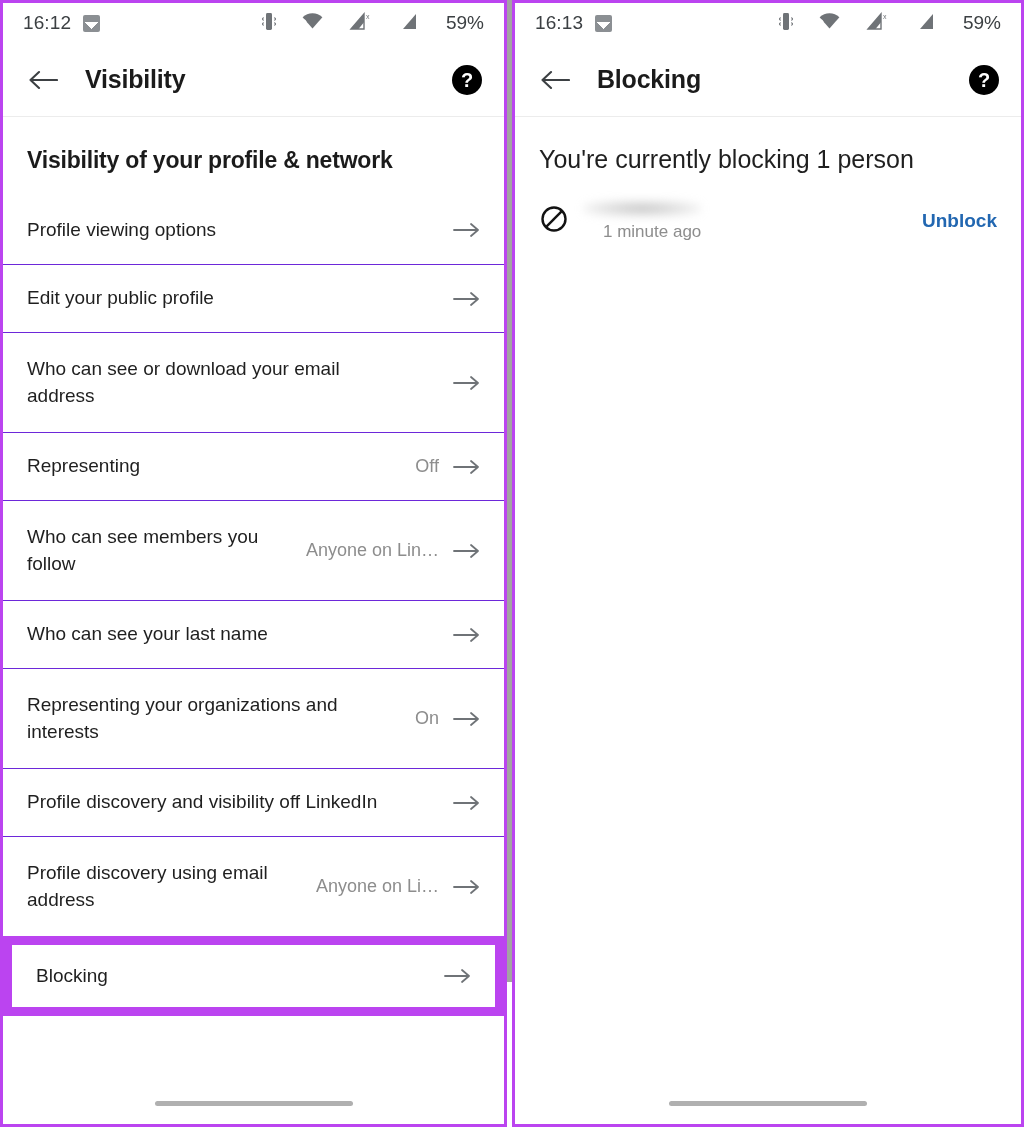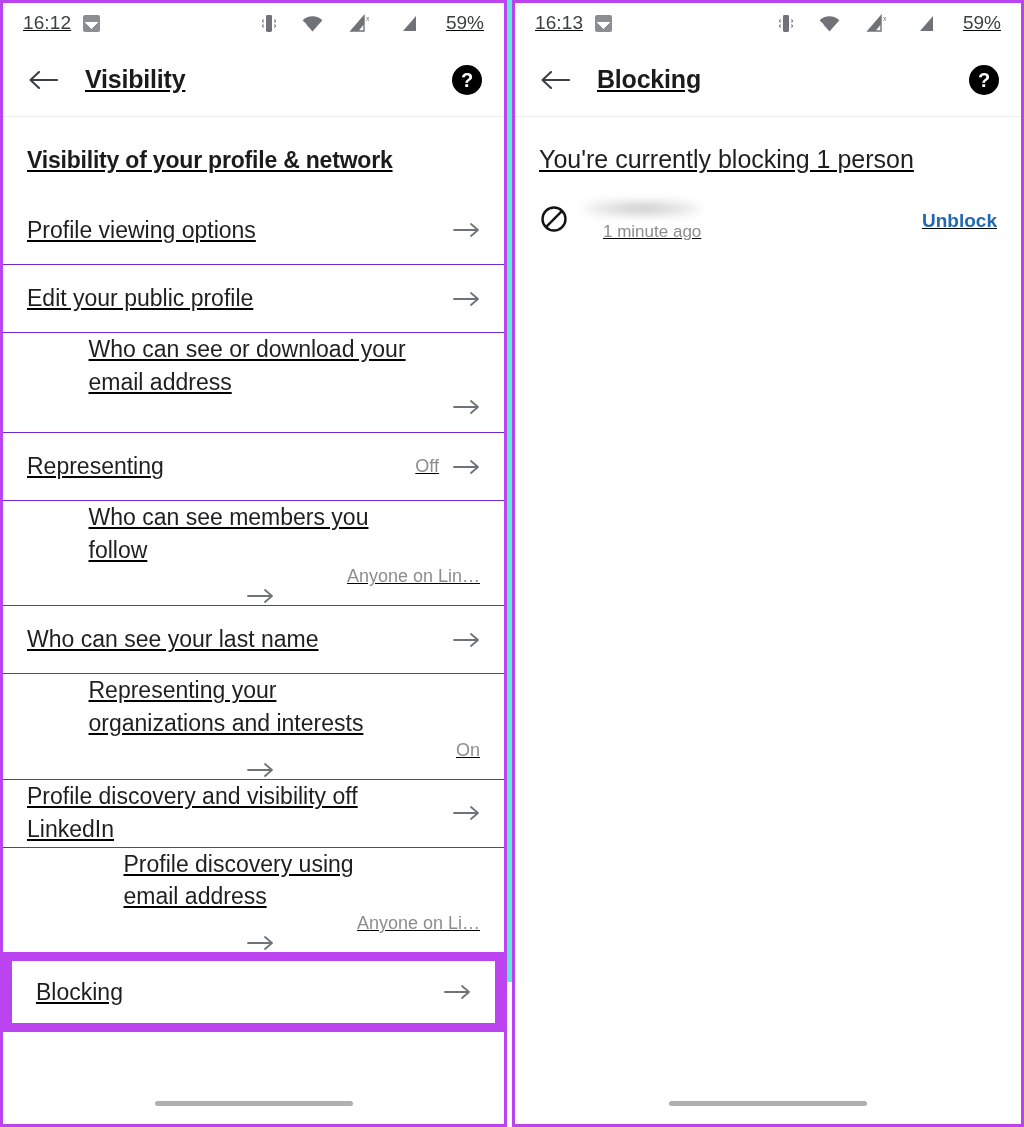--- a/index.html
+++ b/index.html
@@ -5,23 +5,22 @@
   * { box-sizing: border-box; margin: 0; padding: 0; }
   html, body {
     width: 1024px; height: 1127px;
     background: #ffffff;
     font-family: "Liberation Sans", sans-serif;
     overflow: hidden;
   }
   .stage {
     position: relative;
     width: 1024px; height: 982px;
-    background: #5eead4;
-    display: flex;
-    text-decoration: underline;
+    background: #a3a3a3;
+    display: flex;
   }
 
   
   .panel {
     position: relative;
     width: 507px;
     height: 1127px;
     border: 3px solid #bb44f0;
     background: #ffffff;
     overflow: hidden;
@@ -58,21 +57,20 @@
     position: absolute;
     left: 2px; right: 2px; bottom: 3px;
     height: 7px;
     background:
       linear-gradient(to top right, transparent 49%, #ffffff 50%) 0 0/7px 7px no-repeat,
       linear-gradient(to top left, transparent 49%, #ffffff 50%) 6px 0/7px 7px no-repeat;
   }
   .sb-right {
     margin-left: auto;
     display: flex;
-    align-items: center;
     gap: 26px;
   }
   .sb-right svg { display: block; }
   .sb-batt {
     font-size: 19px;
     color: #3c4043;
     margin-left: 2px;
   }
 
   
@@ -127,23 +125,23 @@
   }
   .row {
     display: flex;
     align-items: center;
     padding: 0 24px;
     min-height: 68px;
     border-top: 1px solid #6d28d9;
     background: #ffffff;
   }
   .row.first { border-top: none; }
-  .row.two-line { min-height: 100px; flex-direction: column; }
+  .row.two-line { min-height: 100px; }
   .row-label {
-    font-size: 23px;
+    font-size: 19px;
     color: #1f1f1f;
     line-height: 1.42;
     flex: 0 1 auto;
     max-width: 330px;
   }
   .row-value {
     font-size: 18px;
     color: #8d8d8d;
     margin-left: auto;
     padding-left: 12px;

